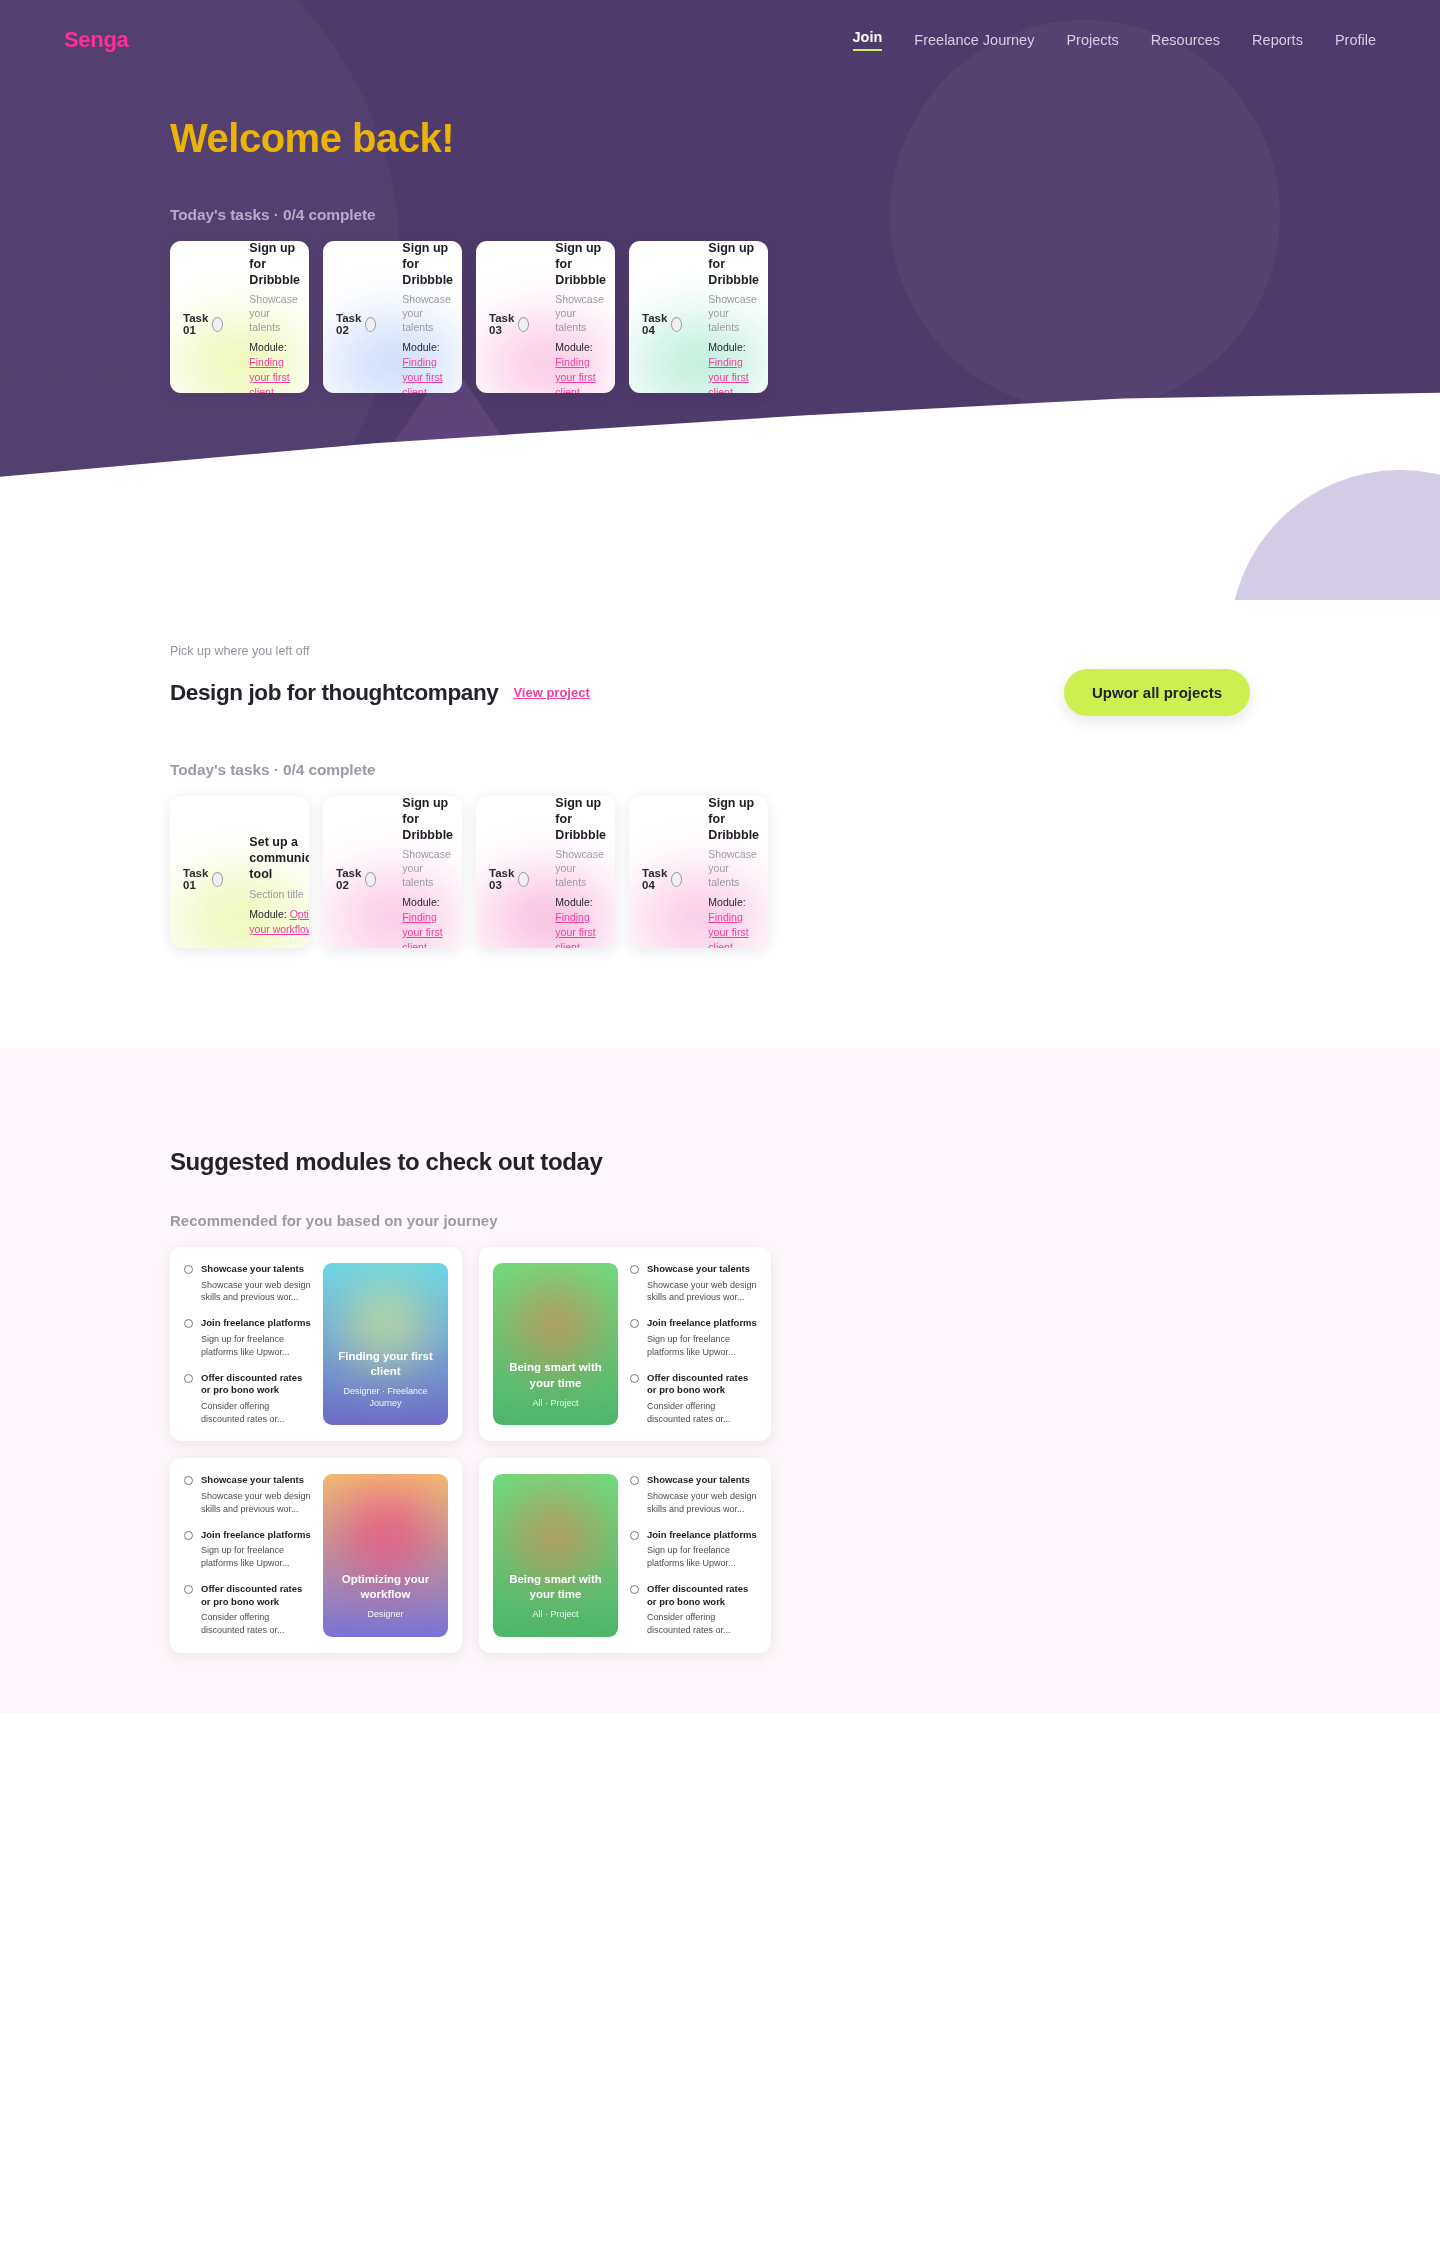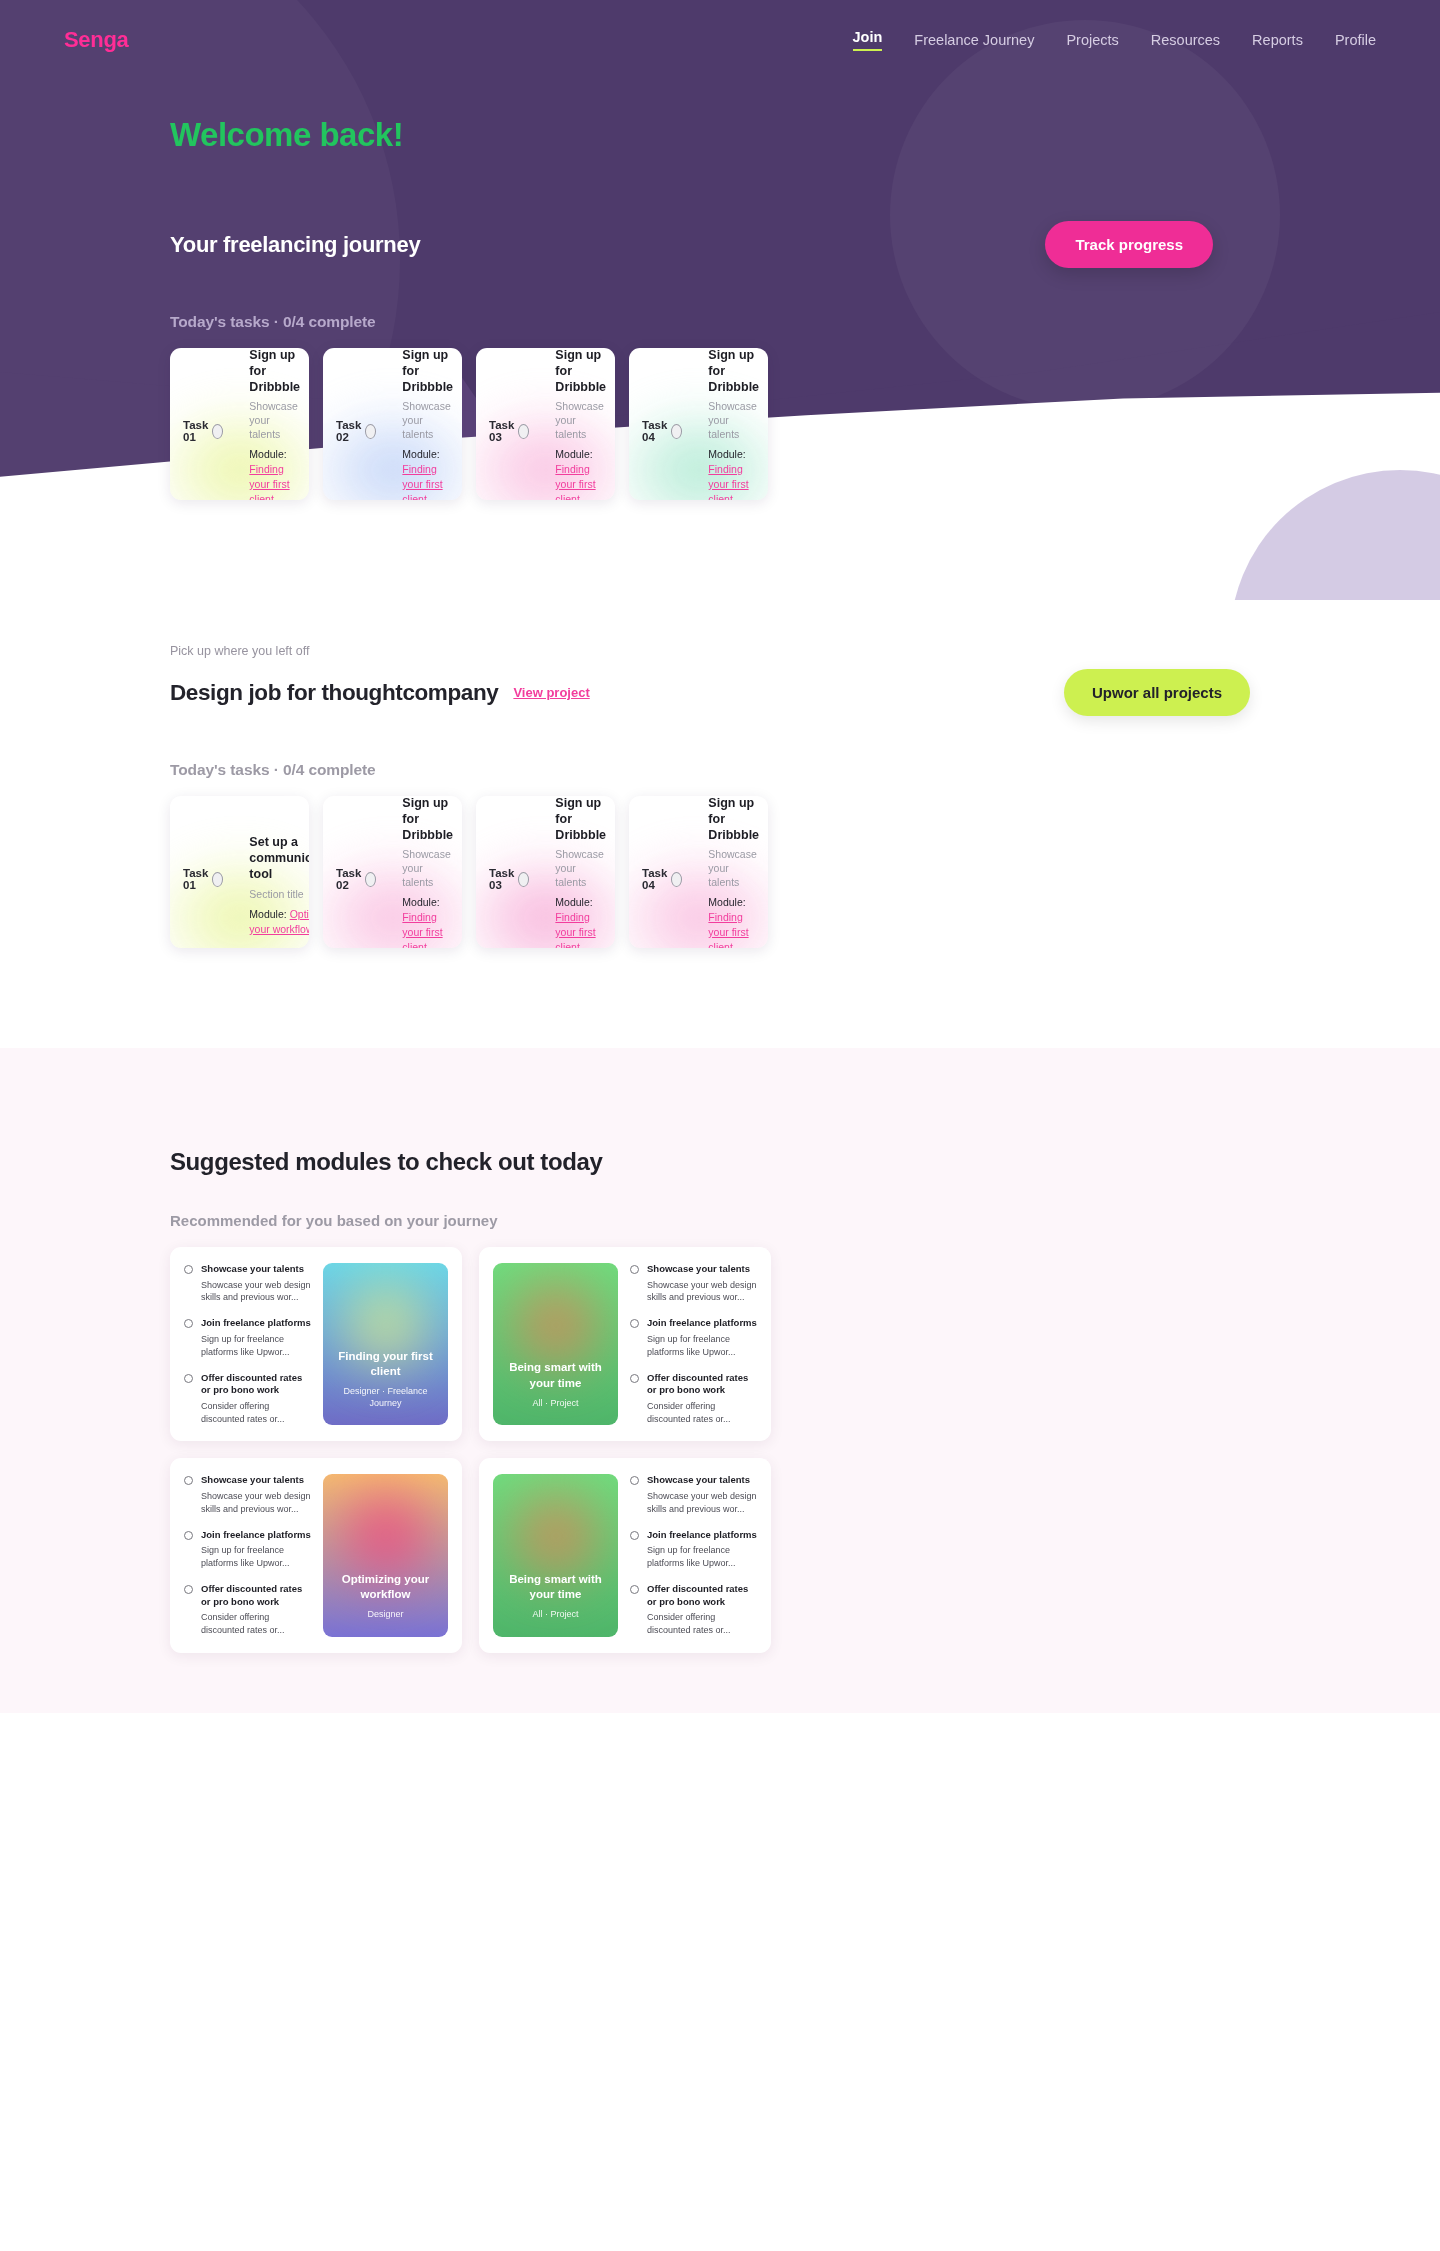--- a/index.html
+++ b/index.html
@@ -91,21 +91,21 @@
     padding-bottom: 4px;
     border-bottom: 2.5px solid #cdf050;
   }
 
   
   .wrap { position: relative; z-index: 5; width: 1440px; }
   .inner { width: 1160px; margin: 0 auto; padding: 0 0 0 30px; }
 
   .welcome {
     margin-top: 62px;
-    font-size: 33px; font-weight: 700; color: #22c55e;
+    font-size: 40px; font-weight: 700; color: #eab308;
     letter-spacing: -0.5px;
   }
 
   .journey-row {
     margin-top: 67px;
     display: flex; align-items: center;
   }
   .journey-title {
     font-size: 22px; font-weight: 700; color: #ffffff;
     letter-spacing: -0.3px;
@@ -332,24 +332,20 @@
         <a class="nav-link">Projects</a>
         <a class="nav-link">Resources</a>
         <a class="nav-link">Reports</a>
         <a class="nav-link">Profile</a>
       </div>
     </nav>
 
     <div class="wrap">
       <div class="inner">
         <h1 class="welcome">Welcome back!</h1>
-        <div class="journey-row">
-          <h2 class="journey-title">Your freelancing journey</h2>
-          <button class="btn-track">Track progress</button>
-        </div>
         <div class="tasks-label">Today's tasks · 0/4 complete</div>
         <div class="task-grid" id="hero-task-grid">
             <div class="task-card">
               <div class="task-glow" style="background:radial-gradient(ellipse at center, #e9f59c 0%, rgba(255,255,255,0) 72%)"></div>
               <div class="task-head">
                 <span class="task-num">Task 01</span>
                 <span class="task-check"></span>
               </div>
               <div class="task-body">
                 <div class="task-title">Sign up for Dribbble</div>

